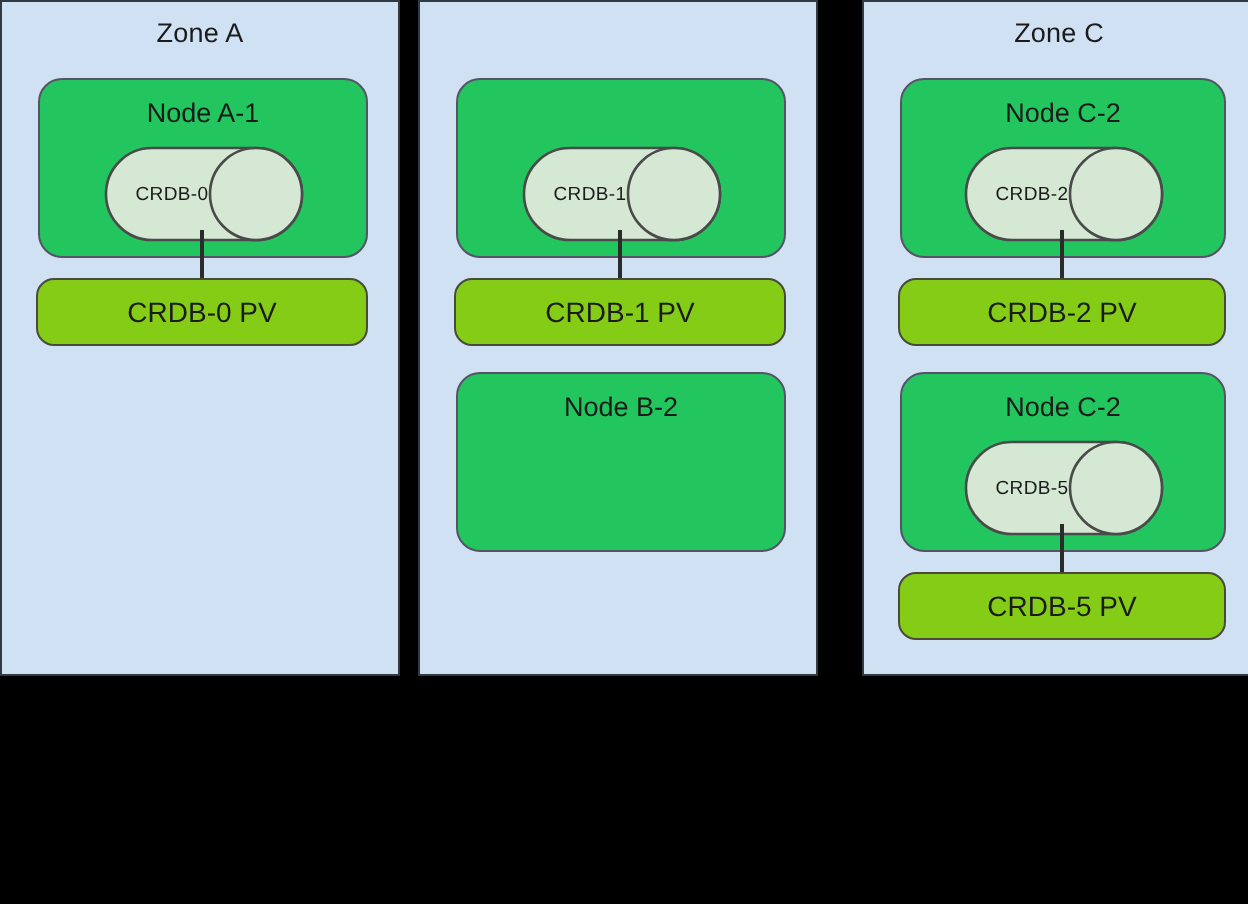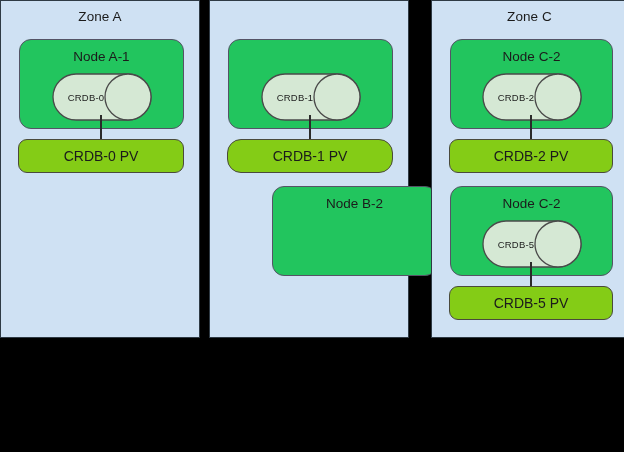--- a/index.html
+++ b/index.html
@@ -140,25 +140,25 @@
         <svg width="100" height="48" viewBox="0 0 100 48">
           <path d="M 24 1 L 76 1 A 23 23 0 0 1 76 47 L 24 47 A 23 23 0 0 1 24 1 Z" fill="#d5e8d4" stroke="#4a4a4a" stroke-width="1.3"></path>
           <ellipse cx="76" cy="24" rx="23" ry="23" fill="#d5e8d4" stroke="#4a4a4a" stroke-width="1.3"></ellipse>
         </svg>
         <div class="cyl-label">CRDB-1</div>
       </div>
     </div>
 
     <div class="conn" style="left:99px; top:114px; height:24px;"></div>
 
-    <div class="pv" style="left:17px; top:138px; width:166px; height:34px;border-radius:14px;">
+    <div class="pv" style="left:17px; top:138px; width:166px; height:34px;">
       <span>CRDB-1 PV</span>
     </div>
 
-    <div class="node" style="left:18px; top:185px; width:165px; height:90px;margin-left:44px;">
+    <div class="node" style="left:18px; top:185px; width:165px; height:90px;">
       <div class="node-title">Node B-2</div>
     </div>
   </div>
 
   <div class="zone" style="left:431px; top:0px; width:197px; height:338px;">
     <div class="zone-title">Zone C</div>
 
     <div class="node" style="left:18px; top:38px; width:163px; height:90px;">
       <div class="node-title">Node C-2</div>
 

